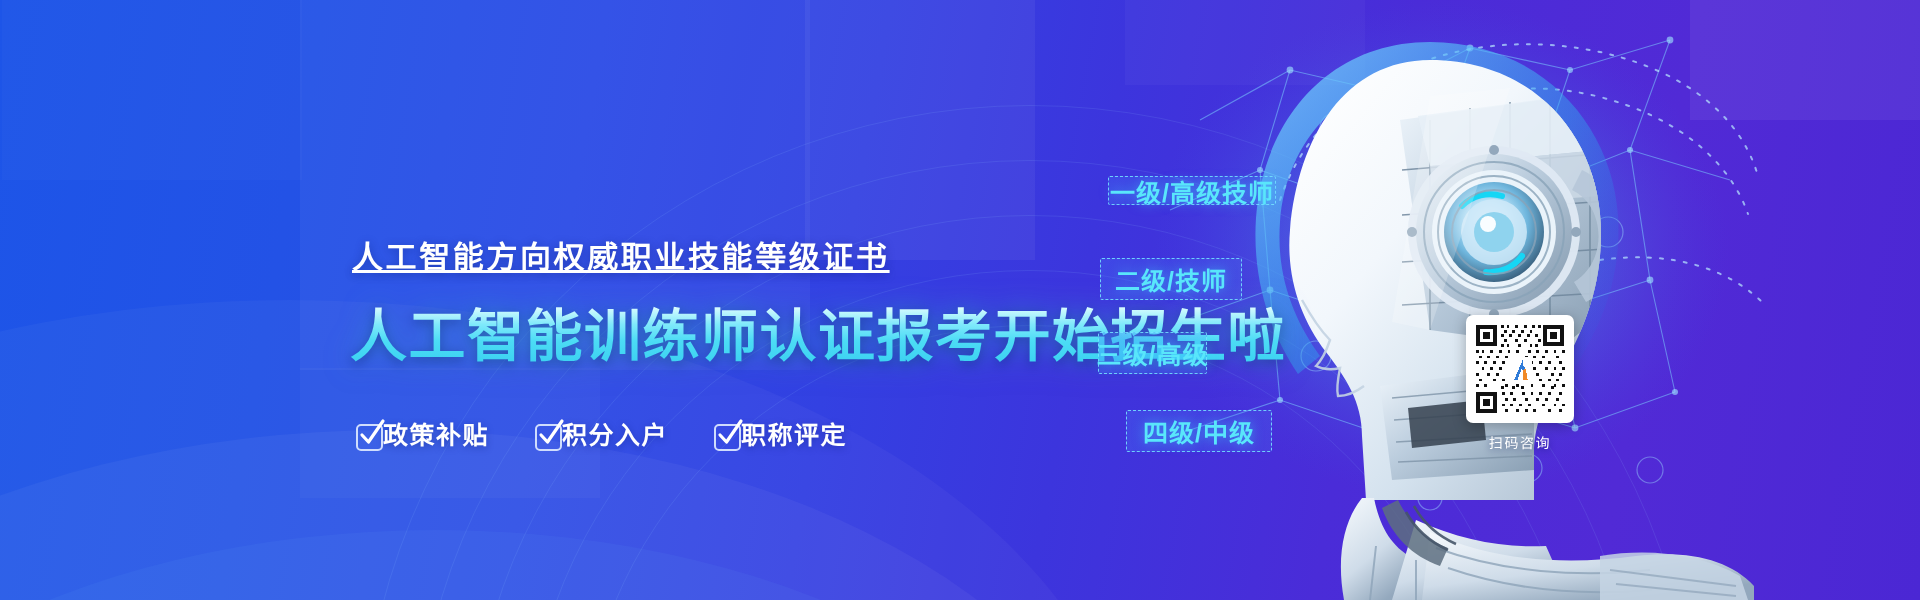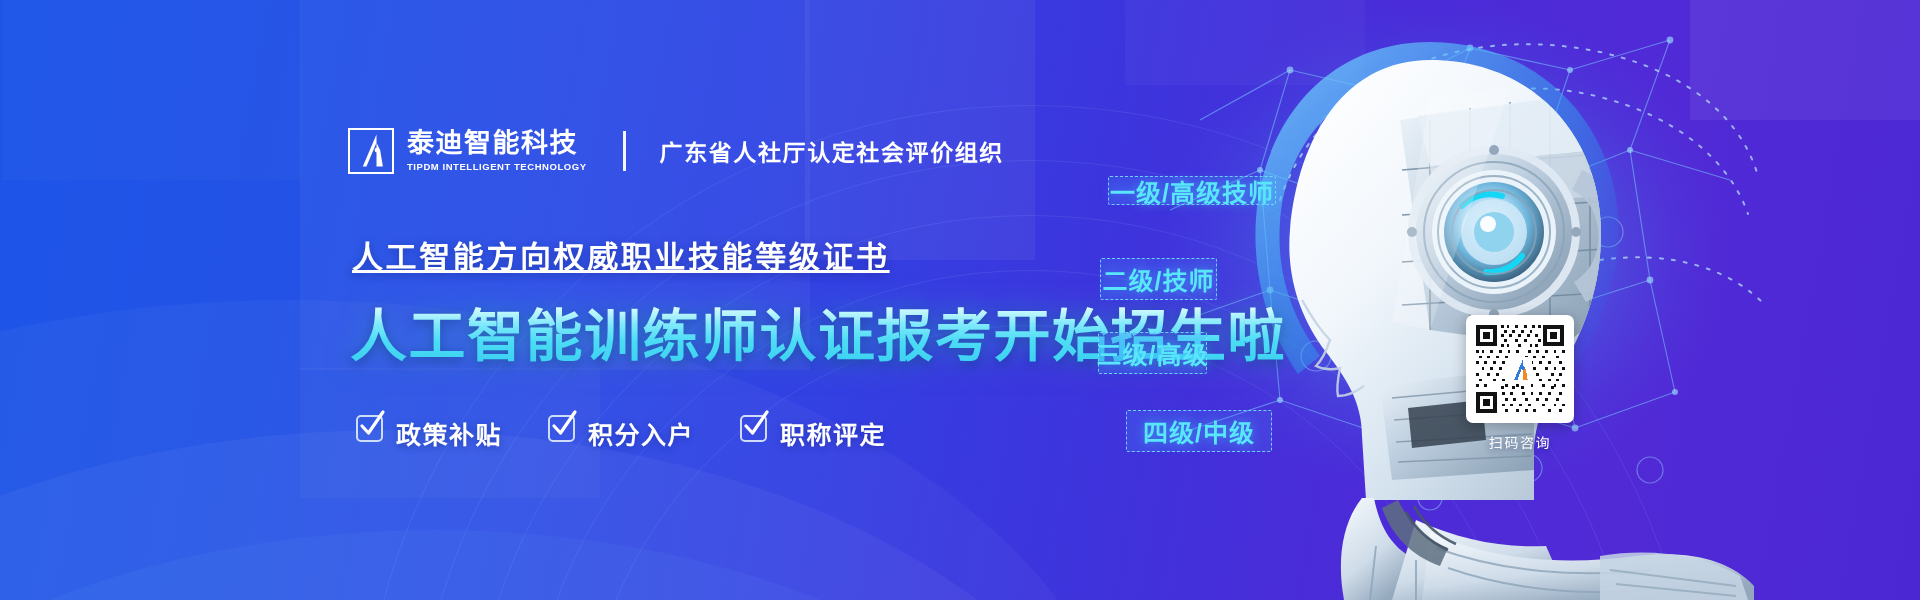--- a/index.html
+++ b/index.html
@@ -114,21 +114,21 @@
     -webkit-text-fill-color:transparent;
     filter:drop-shadow(0 0 14px rgba(70,220,255,.5))
            drop-shadow(0 3px 6px rgba(8,20,90,.55));
   }
 
   
   .features{
     position:absolute; left:356px; top:415px;
     display:flex; align-items:center; gap:46px; z-index:30;
   }
-  .feat{ display:flex; align-items:flex-start; gap:13px; }
+  .feat{ display:flex; align-items:flex-end; }
   .chk{
     width:27px; height:27px; flex:none; position:relative;
     border:2px solid rgba(220,232,255,.92);
     border-radius:5px;
   }
   .chk svg{
     position:absolute; left:-5px; top:-10px;
     width:37px; height:37px; overflow:visible;
   }
   .feat .lbl{
@@ -146,21 +146,21 @@
         rgba(70,120,250,.30) 0%,
         rgba(80,150,255,.16) 100%);
     color:#59e6fb;
     font-size:25px; font-weight:700;
     letter-spacing:1px; white-space:nowrap;
     display:flex; align-items:center; justify-content:center;
     text-shadow:0 0 12px rgba(60,220,255,.55);
     border-radius:2px;
   }
   .badge.b1{ left:1108px; top:176px; width:168px; height:29px; }
-  .badge.b2{ left:1100px; top:258px; width:117px; height:42px; }
+  .badge.b2{ left:1100px; top:258px; width:142px; height:42px; }
   .badge.b3{ left:1098px; top:332px; width:109px; height:42px; }
   .badge.b4{ left:1126px; top:410px; width:146px; height:42px; }
 
   
   .robot{
     position:absolute; left:1130px; top:0;
     width:640px; height:600px; z-index:20;
     pointer-events:none;
   }
   .robot svg{ width:100%; height:100%; }
@@ -386,36 +386,20 @@
         <path d="M284 506 C294 524 308 536 326 544"></path>
       </g>
 
       <path d="M470 556 C520 548 570 554 610 576 L618 600 L470 600 Z" fill="#c6d5e4" opacity="0.85"></path>
       <g stroke="#8ea4b9" stroke-width="1.8" fill="none" opacity="0.7">
         <path d="M480 570 L606 586 M486 584 L606 596"></path>
       </g>
     </svg>
   </div>
 
-  <div class="logorow">
-    <div class="logomark">
-      <svg viewBox="0 0 46 46" xmlns="http://www.w3.org/2000/svg">
-        <path d="M29 5 L14 40 L18 40 L29 14 Z" fill="#fff"></path>
-        <path d="M29 14 L29 40 L36 40 L33 22 Z" fill="#fff"></path>
-        <circle cx="29.5" cy="22" r="2.6" fill="#fff"></circle>
-        <path d="M27.5 7 L31 7 L31 21 L27.5 21 Z" fill="#fff" opacity="0"></path>
-      </svg>
-    </div>
-    <div class="logotext">
-      <div class="cn">泰迪智能科技</div>
-      <div class="en">TIPDM INTELLIGENT TECHNOLOGY</div>
-    </div>
-    <div class="vdiv"></div>
-    <div class="orgname">广东省人社厅认定社会评价组织</div>
-  </div>
 
   <div class="subtitle">人工智能方向权威职业技能等级证书</div>
 
   <div class="headline">人工智能训练师认证报考开始招生啦</div>
 
   <div class="features">
     <div class="feat">
       <span class="chk">
         <svg viewBox="0 0 37 37" xmlns="http://www.w3.org/2000/svg">
           <path d="M9 19 L15.5 26 L30 5" fill="none" stroke="#ffffff" stroke-width="3.2" stroke-linecap="round" stroke-linejoin="round"></path>

